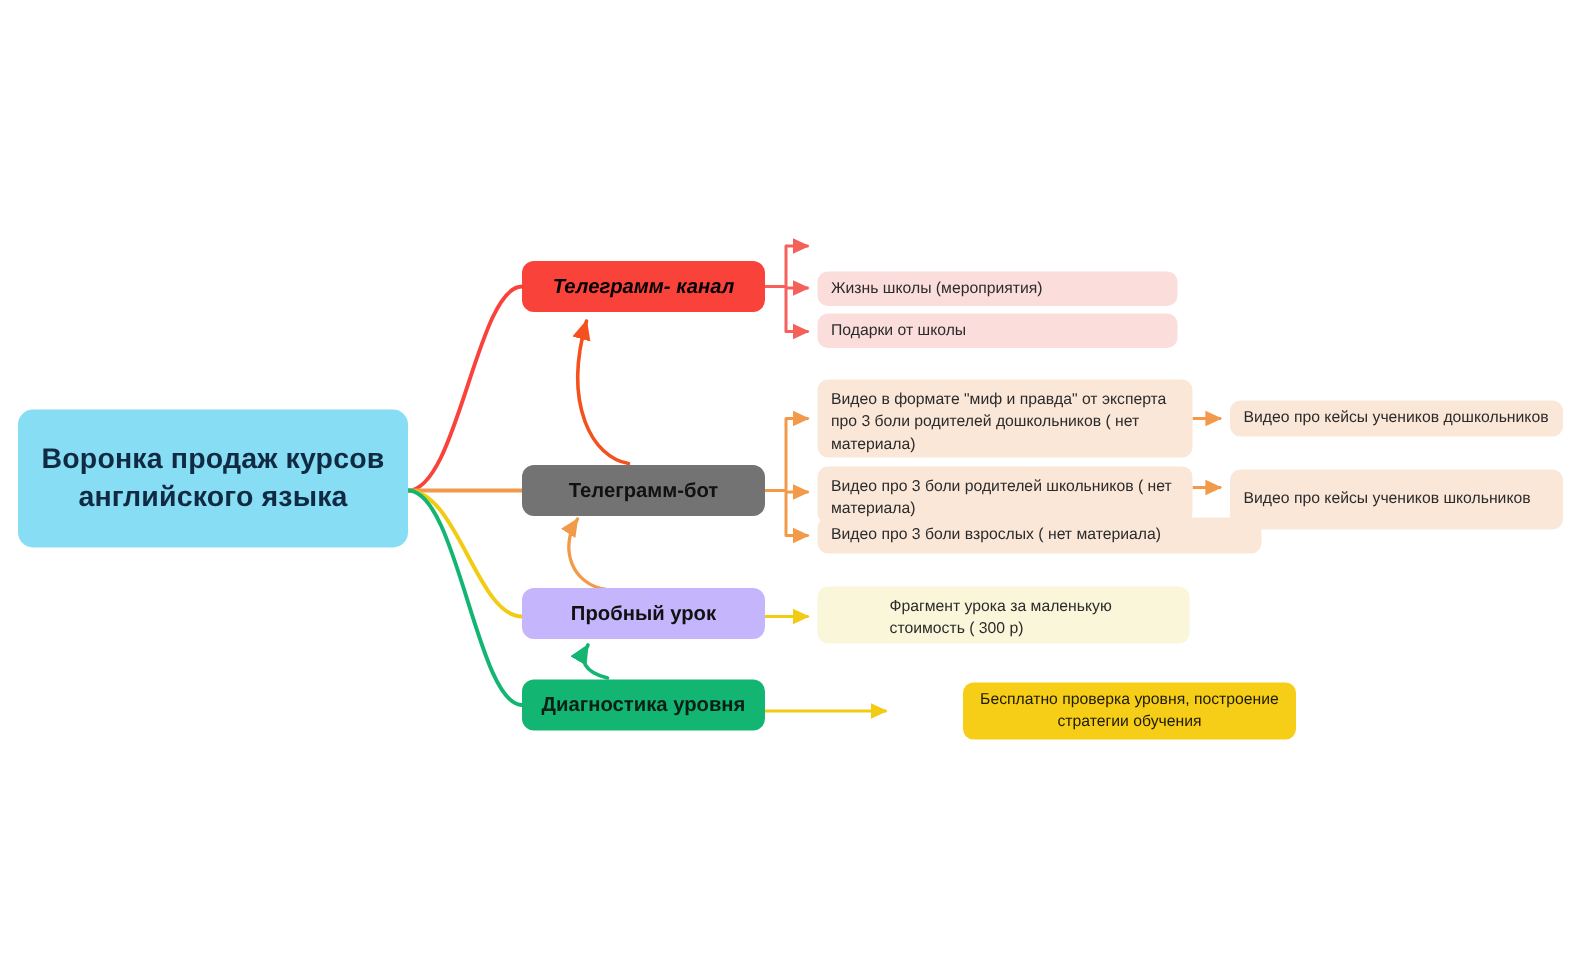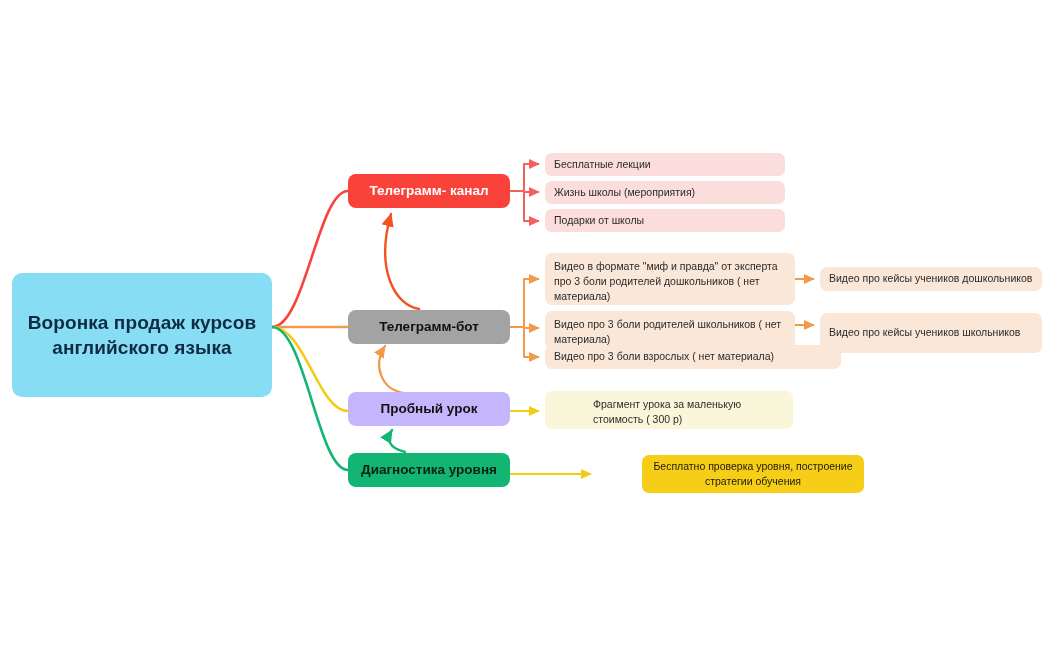--- a/index.html
+++ b/index.html
@@ -24,21 +24,21 @@
     position: absolute;
     display: flex;
     align-items: center;
     border-radius: 8px;
     z-index: 3;
   }
 
   
   #root-node {
     left: 12px; top: 273px;
-    width: 260px; height: 124px;
+    width: 260px; height: 92px;
     background: #87DEF4;
     border-radius: 10px;
     justify-content: flex-end;
     text-align: center;
     padding: 0 14px;
   }
   #root-node .txt {
     font-size: 19px; font-weight: bold;
     color: #102a43; line-height: 1.32;
     letter-spacing: .1px;
@@ -50,22 +50,22 @@
     width: 162px; height: 34px;
     border-radius: 8px;
     justify-content: center;
     text-align: center;
   }
   .branch .txt {
     font-size: 13.5px; font-weight: bold;
     color: #111; line-height: 1.2;
   }
   #b-channel { top: 174px; background: #F9423A; }
-  #b-channel .txt { color: #ffffff; }
-  #b-bot     { top: 310px; background: #a3a3a3; text-align: right; }
+  #b-channel .txt { color: #000000; font-style: italic; }
+  #b-bot     { top: 310px; background: #737373; text-align: right; }
   #b-trial   { top: 392px; background: #c4b5fd; }
   #b-diag    { top: 453px; background: #13B573; }
   #b-diag .txt { color: #0a1f16; }
 
   
   .leaf {
     border-radius: 7px;
     padding: 6px 9px;
     align-items: center;
   }
@@ -165,23 +165,20 @@
   <div class="node branch" id="b-bot">
     <span class="txt">Телеграмм-бот</span>
   </div>
   <div class="node branch" id="b-trial">
     <span class="txt">Пробный урок</span>
   </div>
   <div class="node branch" id="b-diag">
     <span class="txt">Диагностика уровня</span>
   </div>
 
-  <div class="node leaf pink" id="l-c1">
-    <span class="txt">Бесплатные лекции</span>
-  </div>
   <div class="node leaf pink" id="l-c2">
     <span class="txt">Жизнь школы (мероприятия)</span>
   </div>
   <div class="node leaf pink" id="l-c3">
     <span class="txt">Подарки от школы</span>
   </div>
 
   <div class="node leaf peach" id="l-b1">
     <span class="txt">Видео  в формате "миф и правда" от эксперта про 3 боли родителей дошкольников ( нет материала)</span>
   </div>

